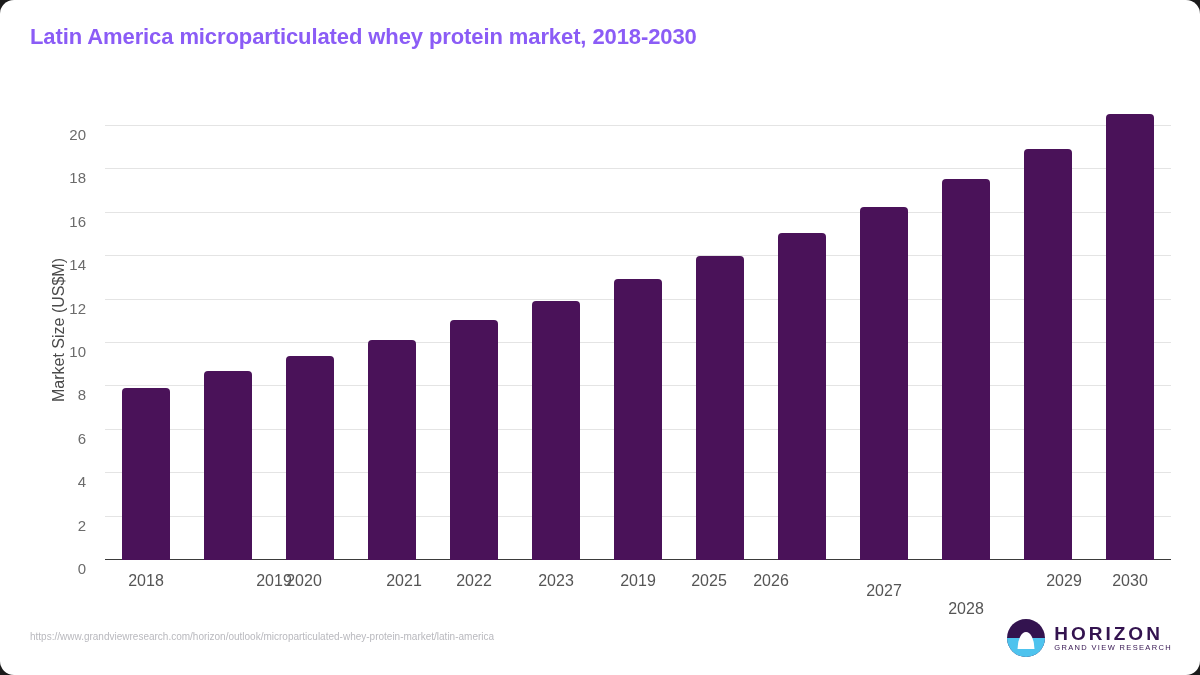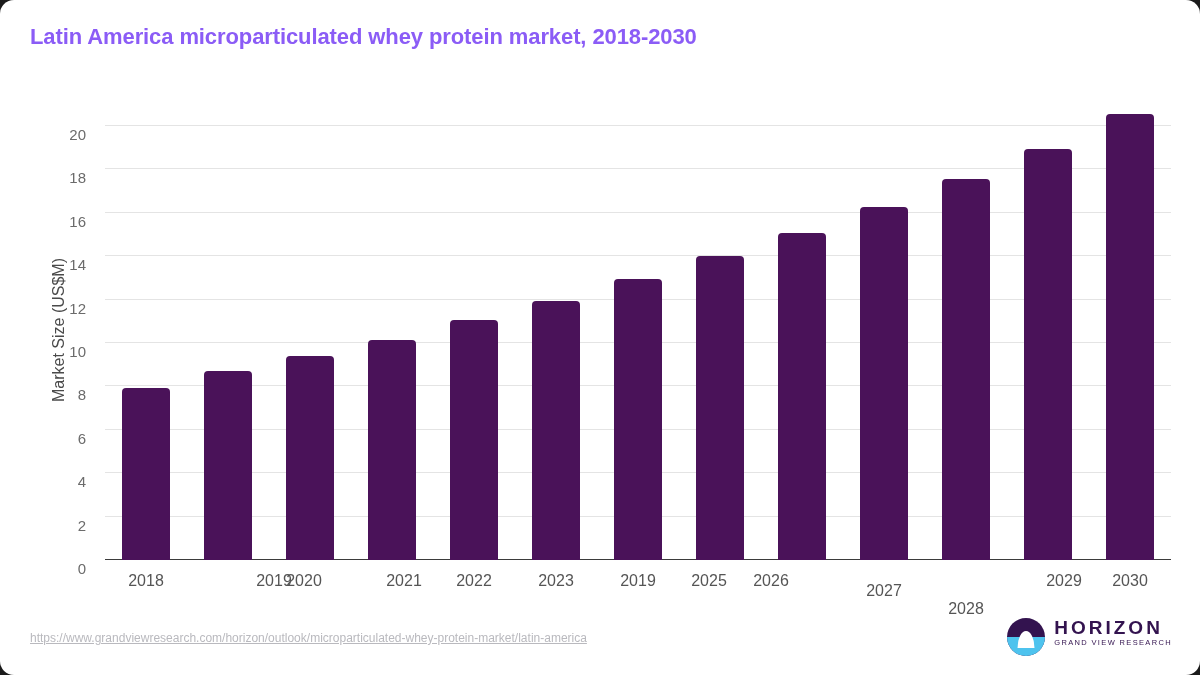--- a/index.html
+++ b/index.html
@@ -93,32 +93,31 @@
     text-align: left;
     white-space: nowrap;
     transform: translateX(-50%);
   }
 
   
   #footer-url {
     position: absolute;
     left: 30px;
     top: 631px;
-    font-size: 12px;
+    font-size: 10px;
     color: #b9b9be;
     white-space: nowrap;
-    text-decoration: underline;
   }
   #logo {
     position: absolute;
     right: 28px;
     top: 618px;
     height: 40px;
     display: flex;
-    align-items: flex-start;
+    align-items: center;
     gap: 9px;
   }
   #logo-mark {
     position: relative;
     width: 38px;
     height: 38px;
     border-radius: 50%;
     overflow: hidden;
     background: #33134f;
     flex: none;

